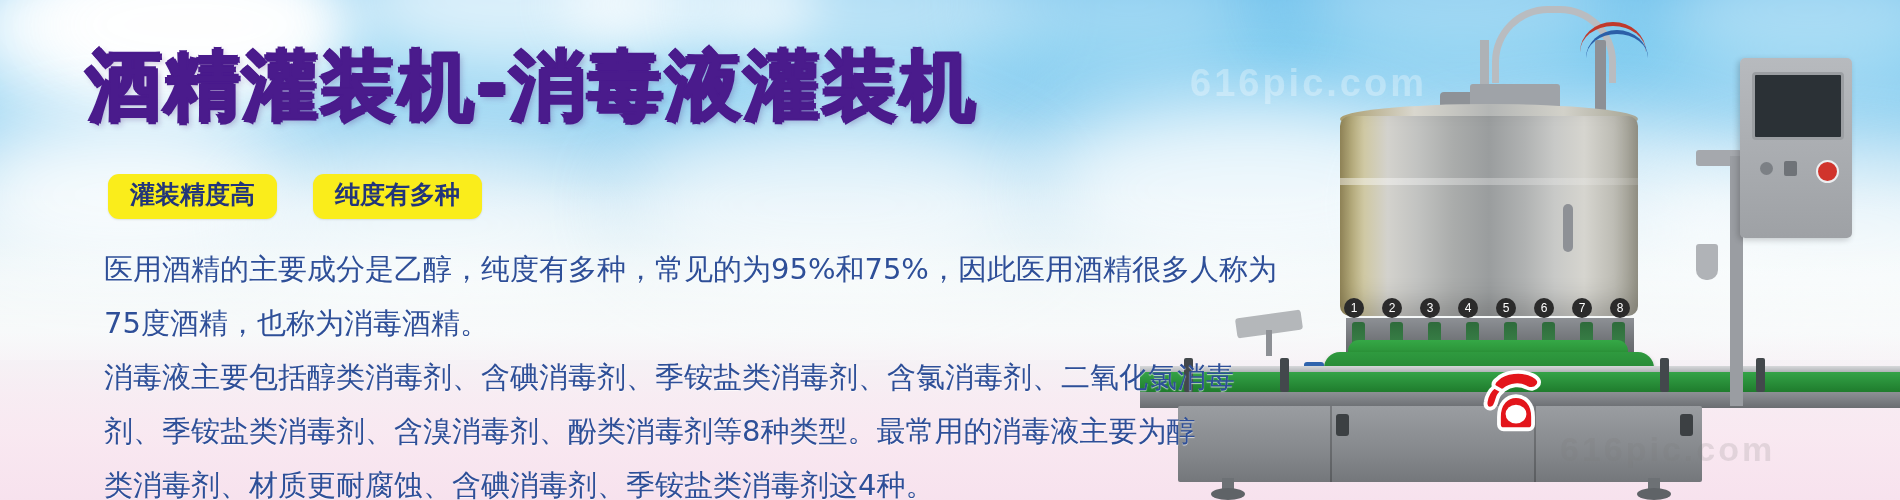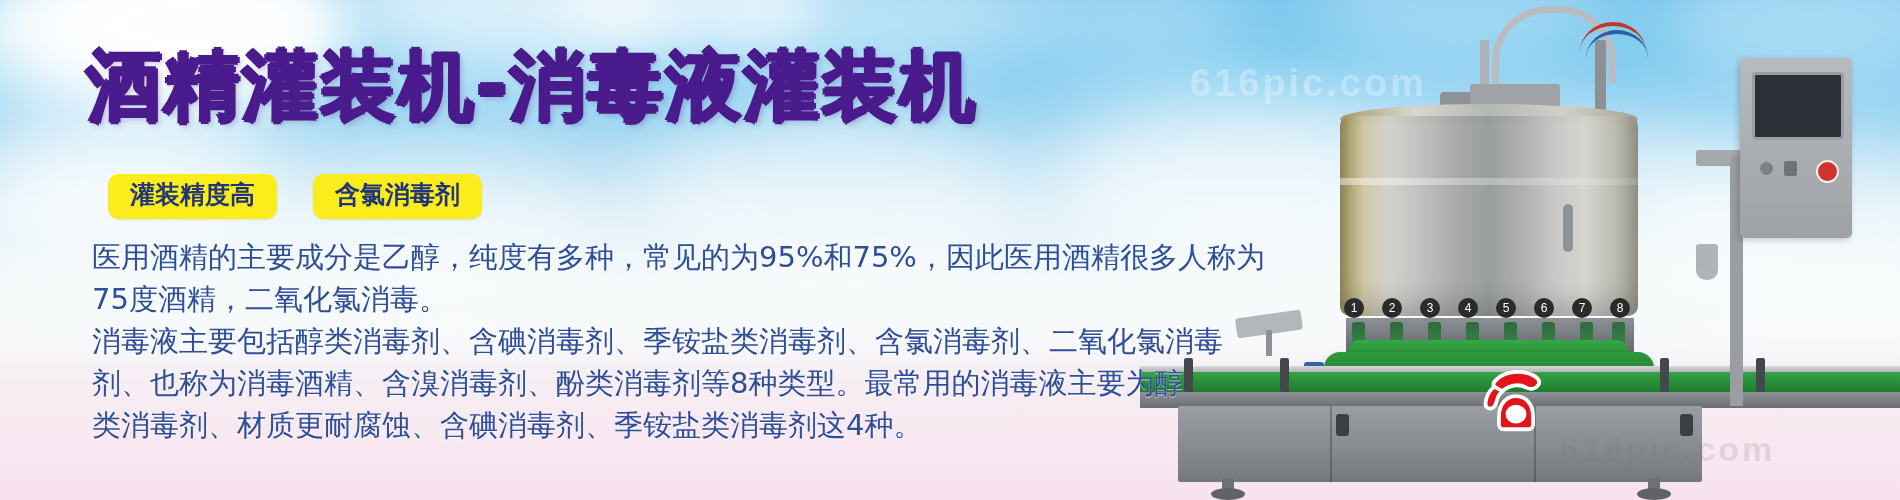--- a/index.html
+++ b/index.html
@@ -72,21 +72,21 @@
   }
 
   .body-text{
     position:absolute;left:92px;top:236px;width:1090px;
     color:#2e4f98;
     font-size:29px;
     line-height:42px;
     font-family:"DejaVu Sans","Liberation Sans",sans-serif;
     text-shadow:0 1px 1px rgba(255,255,255,.7);
   }
-  .body-text p{margin:0;white-space:nowrap;}
+  .body-text p{margin:12px;white-space:nowrap;}
 
   
   .machine{position:absolute;right:0;top:0;width:760px;height:500px;}
 
   
   .gantry-arch{
     position:absolute;left:352px;top:6px;width:110px;height:70px;
     border:7px solid #b9bcc0;border-bottom:none;border-radius:56px 56px 0 0;
     background:transparent;
   }
@@ -299,28 +299,28 @@
   </div>
 
   <div class="wm" style="left:1190px;top:62px;">616pic.com</div>
   <div class="wm2" style="left:1560px;top:430px;">616pic.com</div>
 
   <div class="content">
     <div class="headline">酒精灌装机-消毒液灌装机</div>
 
     <div class="badges">
       <span class="badge">灌装精度高</span>
-      <span class="badge">含氯消毒剂</span>
+      <span class="badge">纯度有多种</span>
     </div>
 
     <div class="body-text">
       <p>医用酒精的主要成分是乙醇，纯度有多种，常见的为95%和75%，因此医用酒精很多人称为</p>
-      <p>75度酒精，二氧化氯消毒。</p>
+      <p>75度酒精，也称为消毒酒精。</p>
       <p>消毒液主要包括醇类消毒剂、含碘消毒剂、季铵盐类消毒剂、含氯消毒剂、二氧化氯消毒</p>
-      <p>剂、也称为消毒酒精、含溴消毒剂、酚类消毒剂等8种类型。最常用的消毒液主要为醇</p>
+      <p>剂、季铵盐类消毒剂、含溴消毒剂、酚类消毒剂等8种类型。最常用的消毒液主要为醇</p>
       <p>类消毒剂、材质更耐腐蚀、含碘消毒剂、季铵盐类消毒剂这4种。</p>
     </div>
   </div>
 
   <div class="phone-block">
     <svg class="phone-icon" viewBox="0 0 80 76">
       <g stroke="#ffffff" stroke-width="4" stroke-linejoin="round" fill="#e3151b">
         <path d="M44 58 C44 44 36 36 26 36 C16 36 8 44 8 58 L8 66 C8 69 10 71 13 71 L39 71 C42 71 44 69 44 66 Z" transform="translate(14,0)"></path>
         <path d="M20 18 C28 10 46 8 58 14 C64 17 66 21 63 25 C60 29 55 29 51 27 C44 23 34 24 28 29 C24 32 19 31 17 27 C15 23 17 20 20 18 Z"></path>
         <path d="M17 26 C12 30 9 36 8 42 C7 47 10 50 14 49 C18 48 19 44 20 40 C21 36 23 33 26 31 Z"></path>

